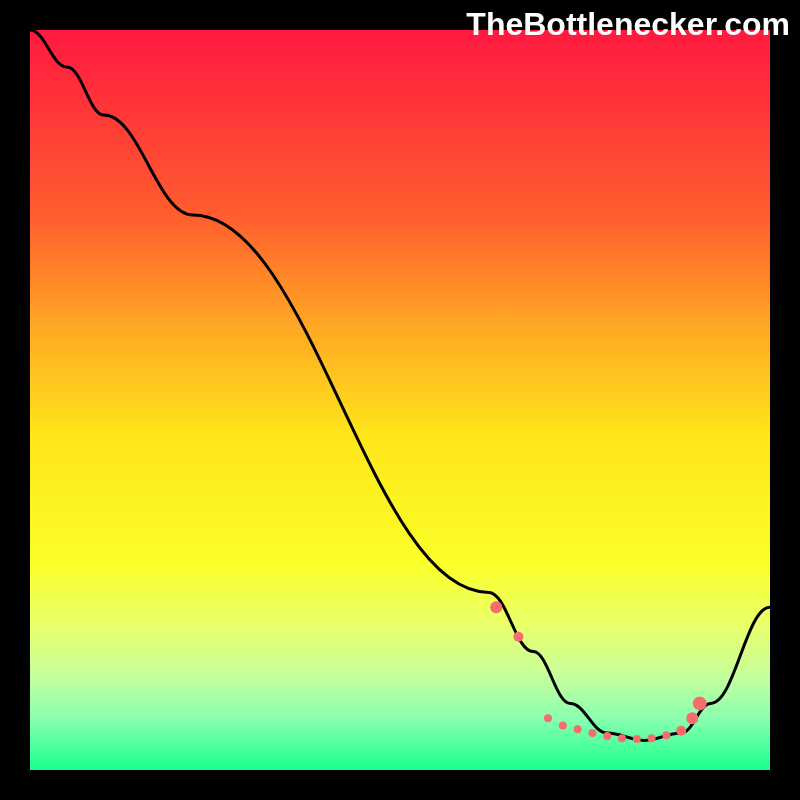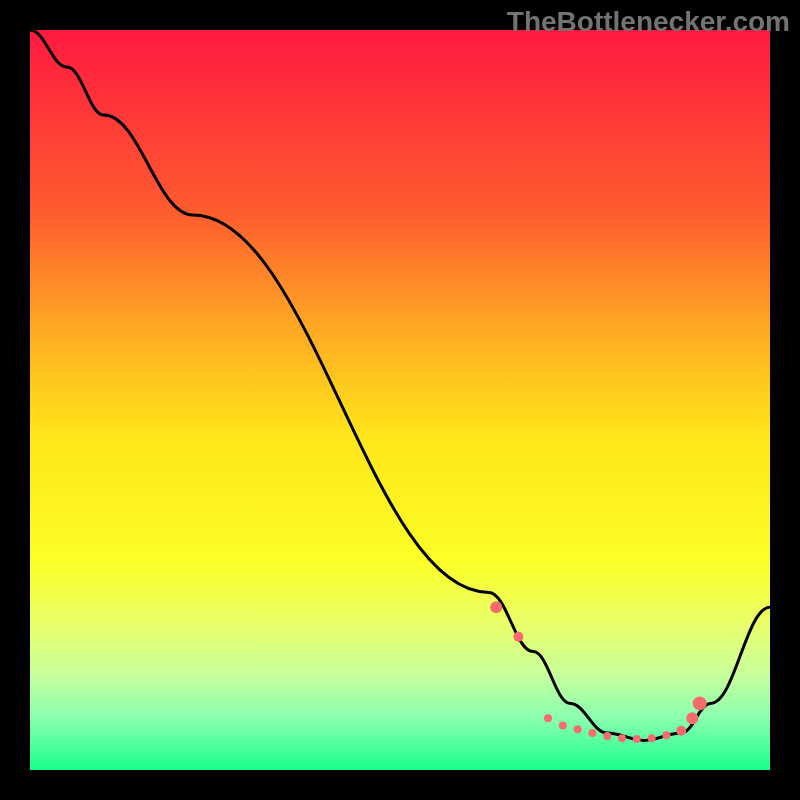--- a/index.html
+++ b/index.html
@@ -1,19 +1,19 @@
 <!DOCTYPE html>
 <html><head>
 <meta charset="utf-8">
 <style>
 * { margin: 0; padding: 0; box-sizing: border-box; }
 body { width: 800px; height: 800px; position: relative; background: #000; overflow: hidden; }
 .chart-container { position: absolute; top: 0; left: 0; width: 800px; height: 800px; background: #000; }
 .plot-area { position: absolute; top: 30px; left: 30px; width: 740px; height: 740px; }
-.watermark { position: absolute; top: 6px; right: 10px; font-family: Arial, Helvetica, sans-serif; font-size: 28px; font-weight: bold; color: #737373; z-index: 10; }
+.watermark { position: absolute; top: 6px; right: 10px; font-family: Arial, Helvetica, sans-serif; font-size: 32px; font-weight: bold; color: #ffffff; z-index: 10; }
 svg { display: block; }
 </style>
 </head>
 <body>
 
 <div class="chart-container">
   <div class="watermark">TheBottlenecker.com</div>
   <div class="plot-area">
     <svg id="chart-svg" width="740" height="740" viewBox="0 0 740 740">
         <defs>

